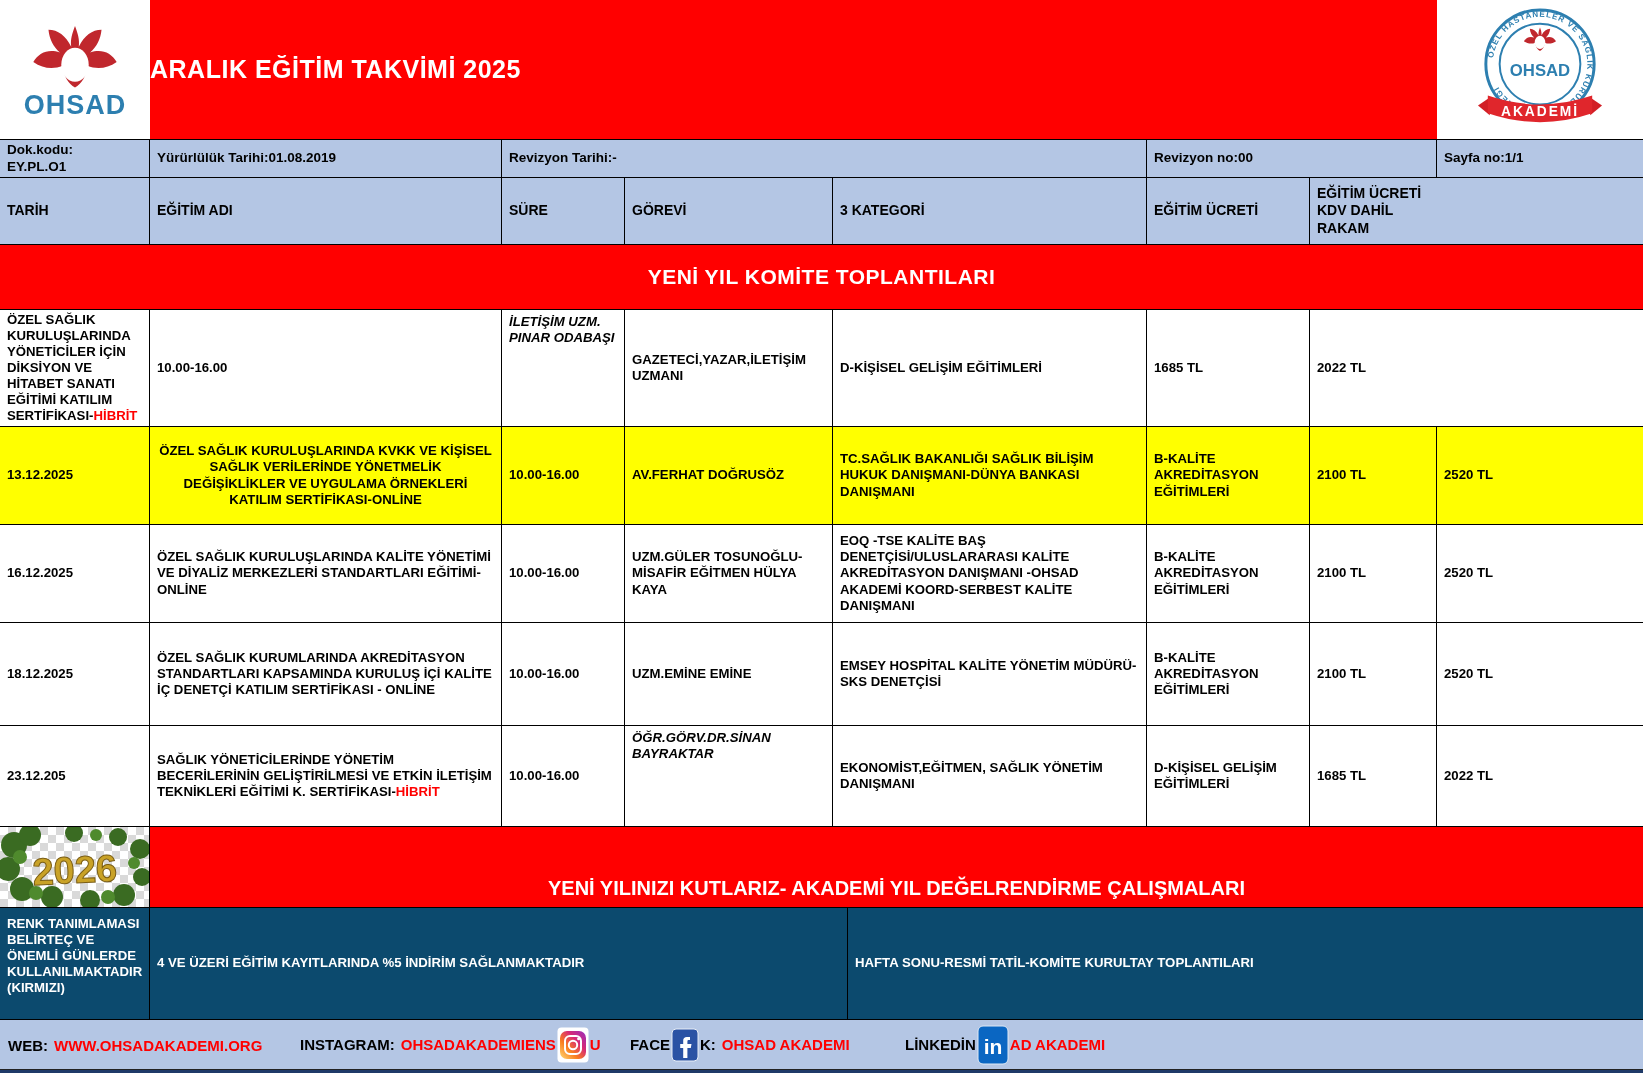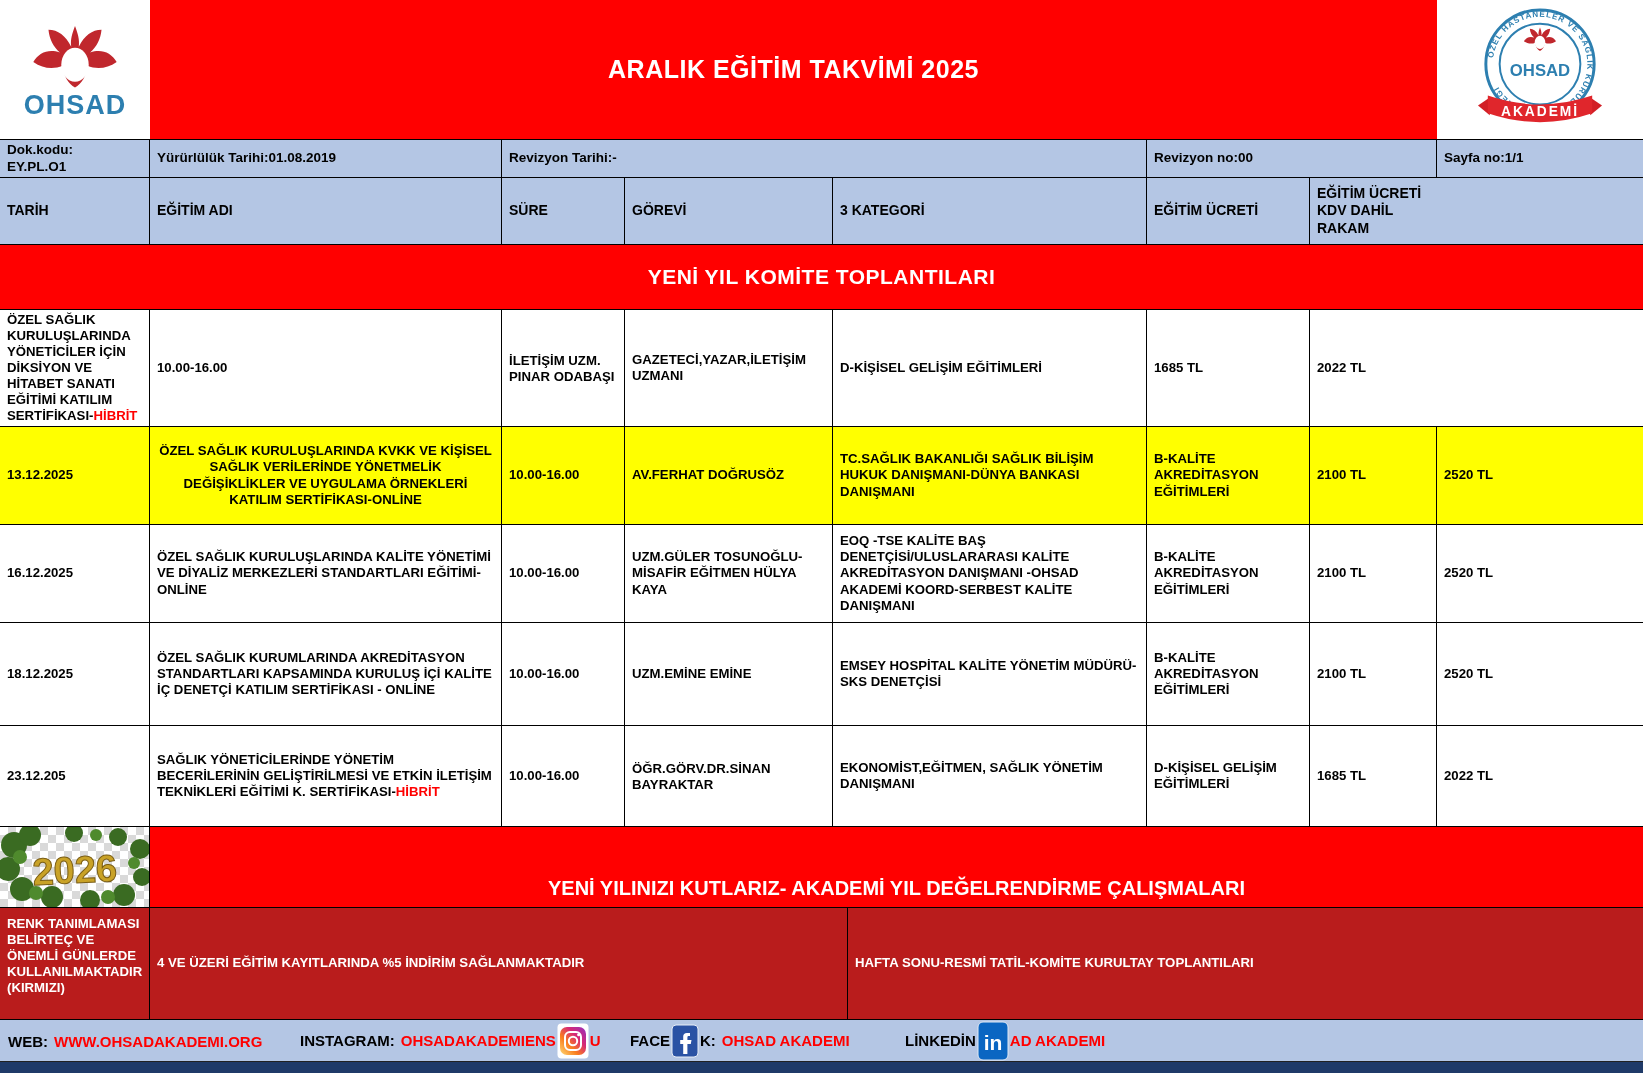--- a/index.html
+++ b/index.html
@@ -8,61 +8,61 @@
     font-family:"Liberation Sans","DejaVu Sans",sans-serif;
     font-weight:700;color:#000;
   }
   *{box-sizing:border-box;}
   .sheet{width:1643px;height:1073px;position:relative;}
 
   
   .hdr{display:grid;grid-template-columns:150px 1287px 206px;height:140px;border-bottom:1px solid #000;}
   .hdr .logoL{background:#fff;display:flex;flex-direction:column;align-items:center;justify-content:center;padding-top:6px;}
   .logoL .logo-word{color:#2d7fb0;font-size:27px;letter-spacing:1px;margin-top:-6px;}
-  .hdr .mid{background:#ff0000;display:flex;align-items:center;justify-content:center;}
+  .hdr .mid{background:#ff0000;display:flex;align-items:center;justify-content:flex-start;}
   .page-title{color:#fff;font-size:25px;letter-spacing:.5px;}
   .hdr .logoR{background:#fff;display:flex;align-items:center;justify-content:center;}
 
   
   .trow{display:grid;border-bottom:1px solid #000;}
   .cols-main{grid-template-columns:150px 352px 123px 208px 314px 163px 127px 206px;}
   .cols-doc{grid-template-columns:150px 352px 645px 290px 206px;}
   .cols-notes{grid-template-columns:150px 698px 460px 335px;}
   .cell{border-right:1px solid #000;padding:4px 7px;display:flex;flex-direction:column;justify-content:center;overflow:hidden;}
   .cell:last-child{border-right:none;}
   .cell p{margin:0;line-height:1.22;}
   .docinfo{height:38px;background:#b4c6e4;font-size:13.5px;}
   .thead{height:67px;background:#b4c6e4;font-size:14px;}
   .docinfo .cell, .thead .cell{line-height:1.15;}
   .body-row{background:#fff;font-size:13.2px;}
   .r1{height:117px;}.r2{height:98px;}.r3{height:98px;}.r4{height:103px;}.r5{height:101px;}
   .hl{background:#ffff00;}
   .hl .name{text-align:center;}
-  .vb{justify-content:center;padding-bottom:2px;}
+  .vb{justify-content:flex-start;padding-bottom:2px;font-style:italic;}
   .red{color:#ff0000;margin-top:12px;}
 
   
   .banner1{height:65px;background:#ff0000;border-bottom:1px solid #000;display:flex;align-items:center;justify-content:center;}
   .banner1 span{color:#fff;font-size:21px;letter-spacing:.5px;}
 
   .nyband{display:grid;grid-template-columns:150px 1493px;height:81px;border-bottom:1px solid #000;}
   .ny-img{border-right:1px solid #000;position:relative;overflow:hidden;
     background-image:conic-gradient(#d9d9d9 25%,#ffffff 0 50%,#d9d9d9 0 75%,#ffffff 0);
     background-size:16px 16px;}
   .ny-img svg{position:absolute;inset:0;}
   .ny-red{background:#ff0000;display:flex;align-items:flex-end;justify-content:center;padding-bottom:7px;}
   .ny-red span{color:#fff;font-size:20px;}
 
   
-  .notes{height:112px;background:#b91c1c;color:#fff;font-size:13.2px;}
+  .notes{height:112px;background:#0c4a6e;color:#fff;font-size:13.2px;}
   .notes .cell{justify-content:center;}
   .notes .cell.top{justify-content:flex-start;padding-top:8px;}
 
   
-  .footer{position:relative;height:42px;background:#b4c6e4;border-bottom:1px solid #222;font-size:15px;}
+  .footer{position:relative;height:50px;background:#b4c6e4;border-bottom:1px solid #222;font-size:15px;}
   .fg{position:absolute;top:50%;transform:translateY(-50%);display:flex;align-items:center;white-space:nowrap;}
   .fg .lbl{color:#000;}
   .fg .val{color:#ff0000;margin-left:6px;}
   .fg .val.tight{margin-left:0;}
   .fg svg{margin:0 1px;flex:none;}
   .navy{height:11px;background:#1f3a68;}
   .clickable{cursor:pointer;}
 </style>
 </head>
 <body>

